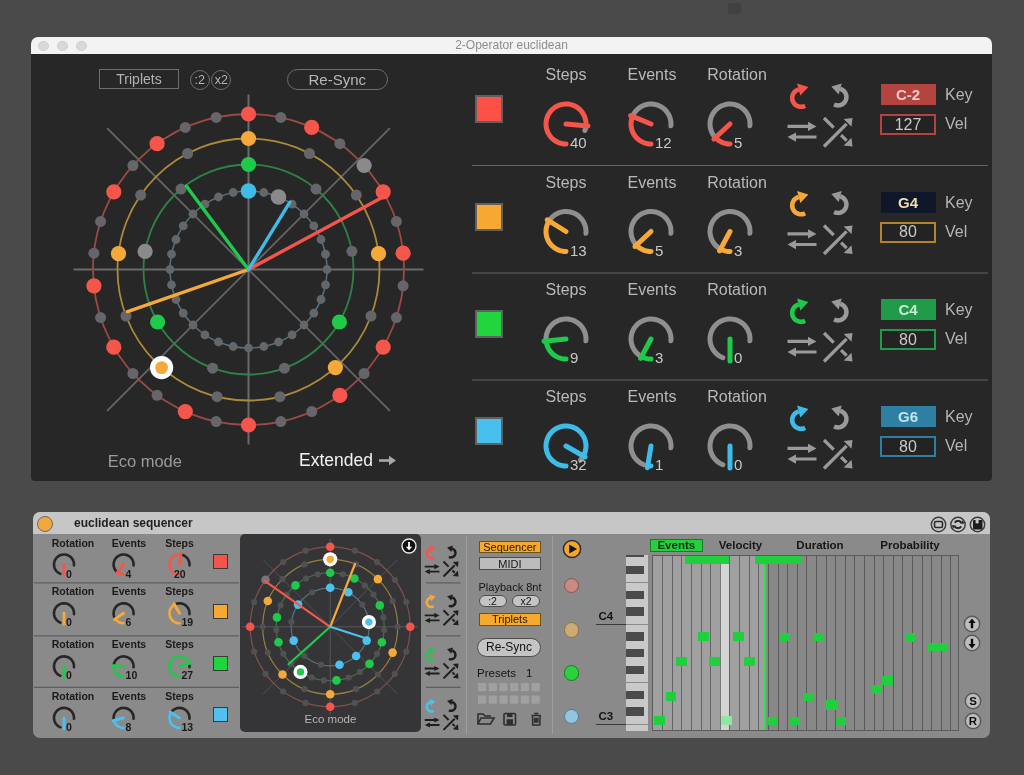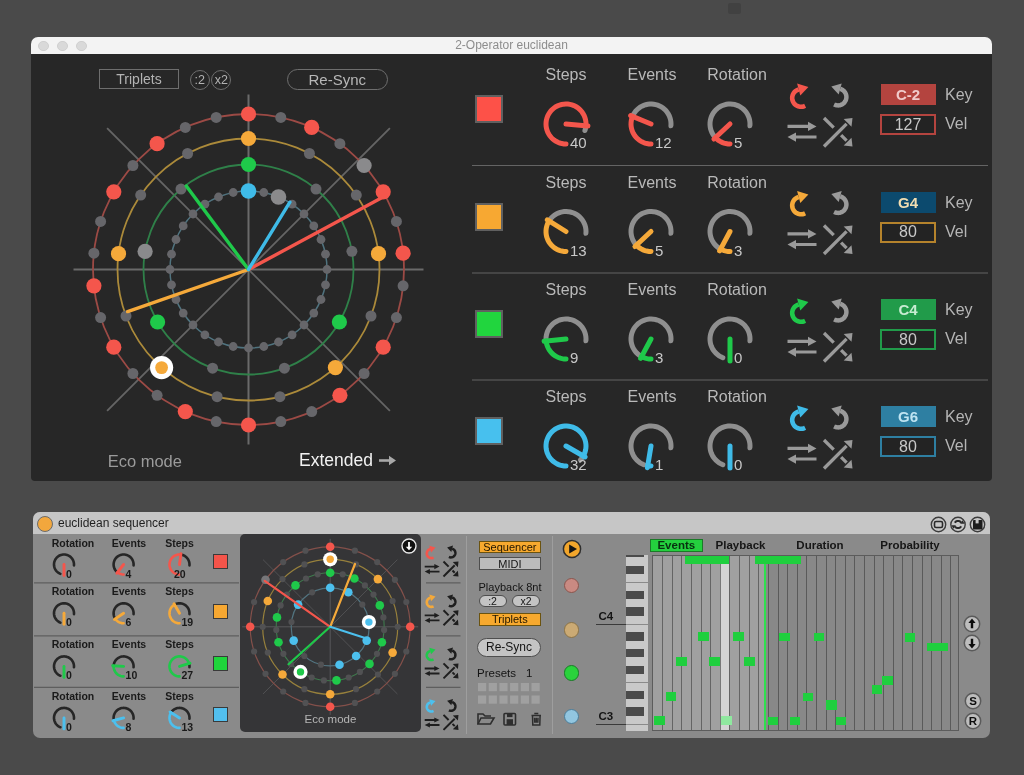--- a/index.html
+++ b/index.html
@@ -226,21 +226,21 @@
 <div class="abs" style="left:914px;top:49.0px;color:#b5b5b5;font-size:16px;">Key</div>
 <div class="abs ctr" style="left:849px;top:77.0px;width:56px;height:21px;background:#232323;border:2px solid #b4443f;color:#c8c8c8;font-size:16px;">127</div>
 <div class="abs" style="left:914px;top:78.0px;color:#b5b5b5;font-size:16px;">Vel</div>
 <div class="abs ctr" style="left:495px;top:136.5px;width:80px;height:18px;color:#b9b9b9;font-size:16px;">Steps</div>
 <div class="abs ctr" style="left:581px;top:136.5px;width:80px;height:18px;color:#b9b9b9;font-size:16px;">Events</div>
 <div class="abs ctr" style="left:666px;top:136.5px;width:80px;height:18px;color:#b9b9b9;font-size:16px;">Rotation</div>
 <div class="abs" style="left:444px;top:165.5px;width:28px;height:28px;background:#f7a832;border:2px solid #606060;"></div>
 <div class="abs" style="left:539px;top:204.5px;color:#c8c8c8;font-size:15px;">13</div>
 <div class="abs" style="left:624px;top:204.5px;color:#c8c8c8;font-size:15px;">5</div>
 <div class="abs" style="left:703px;top:204.5px;color:#c8c8c8;font-size:15px;">3</div>
-<div class="abs ctr" style="left:849.5px;top:154.5px;width:55px;height:21px;background:#0c4a6e;color:#f2deb2;font-size:15px;font-weight:bold;">G4</div>
+<div class="abs ctr" style="left:849.5px;top:154.5px;width:55px;height:21px;background:#0f172a;color:#f2deb2;font-size:15px;font-weight:bold;">G4</div>
 <div class="abs" style="left:914px;top:156.5px;color:#b5b5b5;font-size:16px;">Key</div>
 <div class="abs ctr" style="left:849px;top:184.5px;width:56px;height:21px;background:#232323;border:2px solid #b5832c;color:#c8c8c8;font-size:16px;">80</div>
 <div class="abs" style="left:914px;top:185.5px;color:#b5b5b5;font-size:16px;">Vel</div>
 <div class="abs ctr" style="left:495px;top:244.0px;width:80px;height:18px;color:#b9b9b9;font-size:16px;">Steps</div>
 <div class="abs ctr" style="left:581px;top:244.0px;width:80px;height:18px;color:#b9b9b9;font-size:16px;">Events</div>
 <div class="abs ctr" style="left:666px;top:244.0px;width:80px;height:18px;color:#b9b9b9;font-size:16px;">Rotation</div>
 <div class="abs" style="left:444px;top:273.0px;width:28px;height:28px;background:#21d53e;border:2px solid #606060;"></div>
 <div class="abs" style="left:539px;top:312.0px;color:#c8c8c8;font-size:15px;">9</div>
 <div class="abs" style="left:624px;top:312.0px;color:#c8c8c8;font-size:15px;">3</div>
 <div class="abs" style="left:703px;top:312.0px;color:#c8c8c8;font-size:15px;">0</div>
@@ -256,21 +256,21 @@
 <div class="abs" style="left:624px;top:419.0px;color:#c8c8c8;font-size:15px;">1</div>
 <div class="abs" style="left:703px;top:419.0px;color:#c8c8c8;font-size:15px;">0</div>
 <div class="abs ctr" style="left:849.5px;top:369.0px;width:55px;height:21px;background:#2e7fa2;color:#bfe4f2;font-size:15px;font-weight:bold;">G6</div>
 <div class="abs" style="left:914px;top:371.0px;color:#b5b5b5;font-size:16px;">Key</div>
 <div class="abs ctr" style="left:849px;top:399.0px;width:56px;height:21px;background:#232323;border:2px solid #2e7fa2;color:#c8c8c8;font-size:16px;">80</div>
 <div class="abs" style="left:914px;top:400.0px;color:#b5b5b5;font-size:16px;">Vel</div>
 </div>
 <div class="abs" style="left:33px;top:512px;width:956.5px;height:226px;border-radius:7px;overflow:hidden;background:#8a8a8a;">
 <div class="abs" style="left:0;top:0;width:956.5px;height:22px;background:#c6c6c6;"></div>
 <div class="abs" style="left:4px;top:3.5px;width:16px;height:16px;border-radius:50%;background:#f2a73d;border:1px solid #6a6a6a;"></div>
-<div class="abs" style="left:25px;top:4px;color:#1f1f1f;font-size:12px;font-weight:normal;">euclidean sequencer</div>
+<div class="abs" style="left:41px;top:4px;color:#1f1f1f;font-size:12px;font-weight:bold;">euclidean sequencer</div>
 <svg class="abs" style="left:897px;top:3.5px;" width="58" height="17" viewBox="0 0 58 17">
       <circle cx="8.5" cy="8.5" r="7.2" stroke="#3c3c3c" stroke-width="1.4" fill="none"></circle>
       <circle cx="28" cy="8.5" r="7.2" stroke="#3c3c3c" stroke-width="1.4" fill="none"></circle>
       <circle cx="47.5" cy="8.5" r="7.2" stroke="#3c3c3c" stroke-width="1.4" fill="none"></circle>
       <rect x="4.5" y="5.5" width="8" height="6" rx="1.5" stroke="#2a2a2a" stroke-width="1.6" fill="none"></rect>
       <path d="M24.88,6.70 L25.08,6.40 L25.30,6.12 L25.55,5.86 L25.83,5.63 L26.12,5.43 L26.44,5.26 L26.77,5.12 L27.11,5.01 L27.46,4.94 L27.82,4.90 L28.18,4.90 L28.54,4.94 L28.89,5.01 L29.23,5.12 L29.56,5.26 L29.88,5.43 L30.17,5.63 L30.45,5.86 L30.70,6.12 L30.92,6.40 L31.12,6.70" stroke="#2a2a2a" stroke-width="2" fill="none"></path>
       <path d="M31.12,10.30 L30.92,10.60 L30.70,10.88 L30.45,11.14 L30.17,11.37 L29.88,11.57 L29.56,11.74 L29.23,11.88 L28.89,11.99 L28.54,12.06 L28.18,12.10 L27.82,12.10 L27.46,12.06 L27.11,11.99 L26.77,11.88 L26.44,11.74 L26.12,11.57 L25.83,11.37 L25.55,11.14 L25.30,10.88 L25.08,10.60 L24.88,10.30" stroke="#2a2a2a" stroke-width="2" fill="none"></path>
       <polygon points="32.5,4.2 30.2,7.8 34.6,7.8" fill="#2a2a2a"></polygon>
       <polygon points="23.5,12.8 21.4,9.2 25.8,9.2" fill="#2a2a2a"></polygon>
       <rect x="43" y="4" width="9.5" height="9.5" rx="1" fill="#1c1c1c"></rect>
@@ -609,21 +609,21 @@
       <div class="abs" style="left:13.9px;top:136.2px;width:9.9px;height:9.2px;background:#1fcf3e;"></div>
       <div class="abs" style="left:150.1px;top:137.3px;width:10.3px;height:8.1px;background:#1fcf3e;"></div>
       <div class="abs" style="left:173.9px;top:144.6px;width:11.0px;height:9.2px;background:#1fcf3e;"></div>
       <div class="abs" style="left:1.8px;top:160.0px;width:10.3px;height:9.2px;background:#1fcf3e;"></div>
       <div class="abs" style="left:115.3px;top:161.1px;width:10.2px;height:8.1px;background:#1fcf3e;"></div>
       <div class="abs" style="left:137.3px;top:161.1px;width:10.3px;height:8.1px;background:#1fcf3e;"></div>
       <div class="abs" style="left:183.1px;top:161.1px;width:10.2px;height:8.1px;background:#1fcf3e;"></div>
       <div class="abs" style="left:68.8px;top:160.0px;width:11px;height:9.2px;background:#8fe89f;"></div>
     </div>
 <div class="abs ctr" style="left:616.8px;top:27.2px;width:53px;height:12.5px;background:#24d03e;border:1px solid #1b7a28;color:#083010;font-size:11.5px;font-weight:600;">Events</div>
-<div class="abs ctr" style="left:662.5px;top:27.2px;width:90px;height:12.5px;color:#161616;font-size:11.5px;font-weight:600;">Playback</div>
+<div class="abs ctr" style="left:662.5px;top:27.2px;width:90px;height:12.5px;color:#161616;font-size:11.5px;font-weight:600;">Velocity</div>
 <div class="abs ctr" style="left:742.0px;top:27.2px;width:90px;height:12.5px;color:#161616;font-size:11.5px;font-weight:600;">Duration</div>
 <div class="abs ctr" style="left:832.0px;top:27.2px;width:90px;height:12.5px;color:#161616;font-size:11.5px;font-weight:600;">Probability</div>
 <svg class="abs" style="left:930.0px;top:102.5px;" width="18" height="18" viewBox="0 0 18 18">
       <circle cx="9" cy="9" r="7.7" fill="#bdbdbd" stroke="#5a5a5a" stroke-width="1.5"></circle>
       <line x1="9" y1="13.2" x2="9" y2="7" stroke="#0c0c0c" stroke-width="2.4"></line>
       <polygon points="9,3.4 5.4,8 12.6,8" fill="#0c0c0c"></polygon>
     </svg>
 <svg class="abs" style="left:930.0px;top:122.0px;" width="18" height="18" viewBox="0 0 18 18">
       <circle cx="9" cy="9" r="7.7" fill="#bdbdbd" stroke="#5a5a5a" stroke-width="1.5"></circle>
       <line x1="9" y1="4.8" x2="9" y2="11" stroke="#0c0c0c" stroke-width="2.4"></line>

